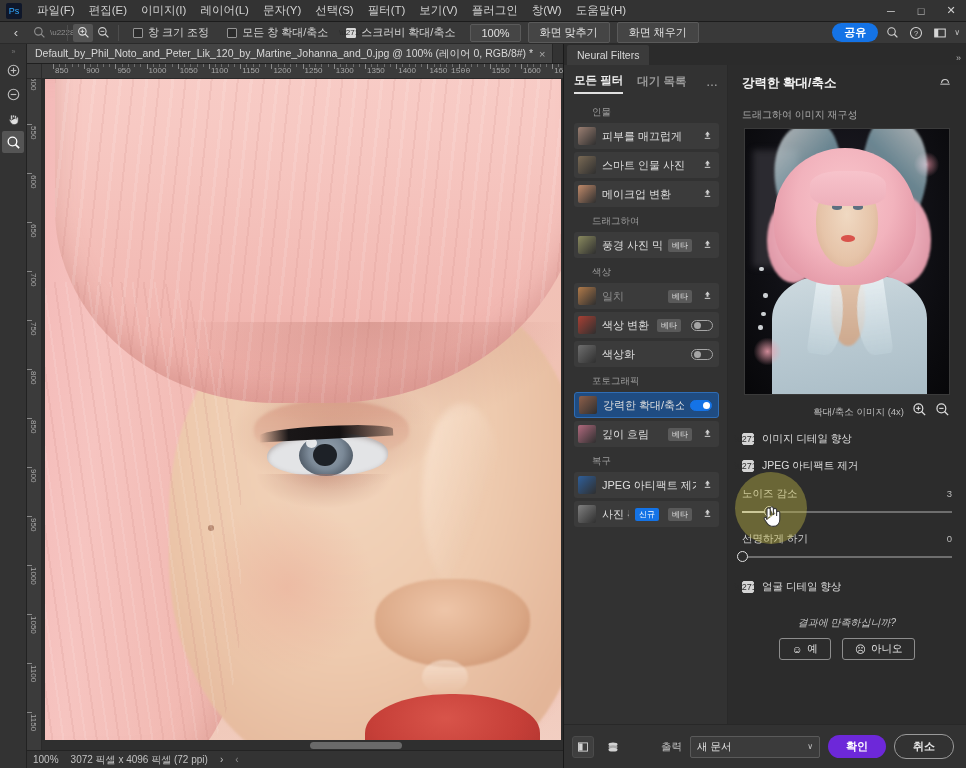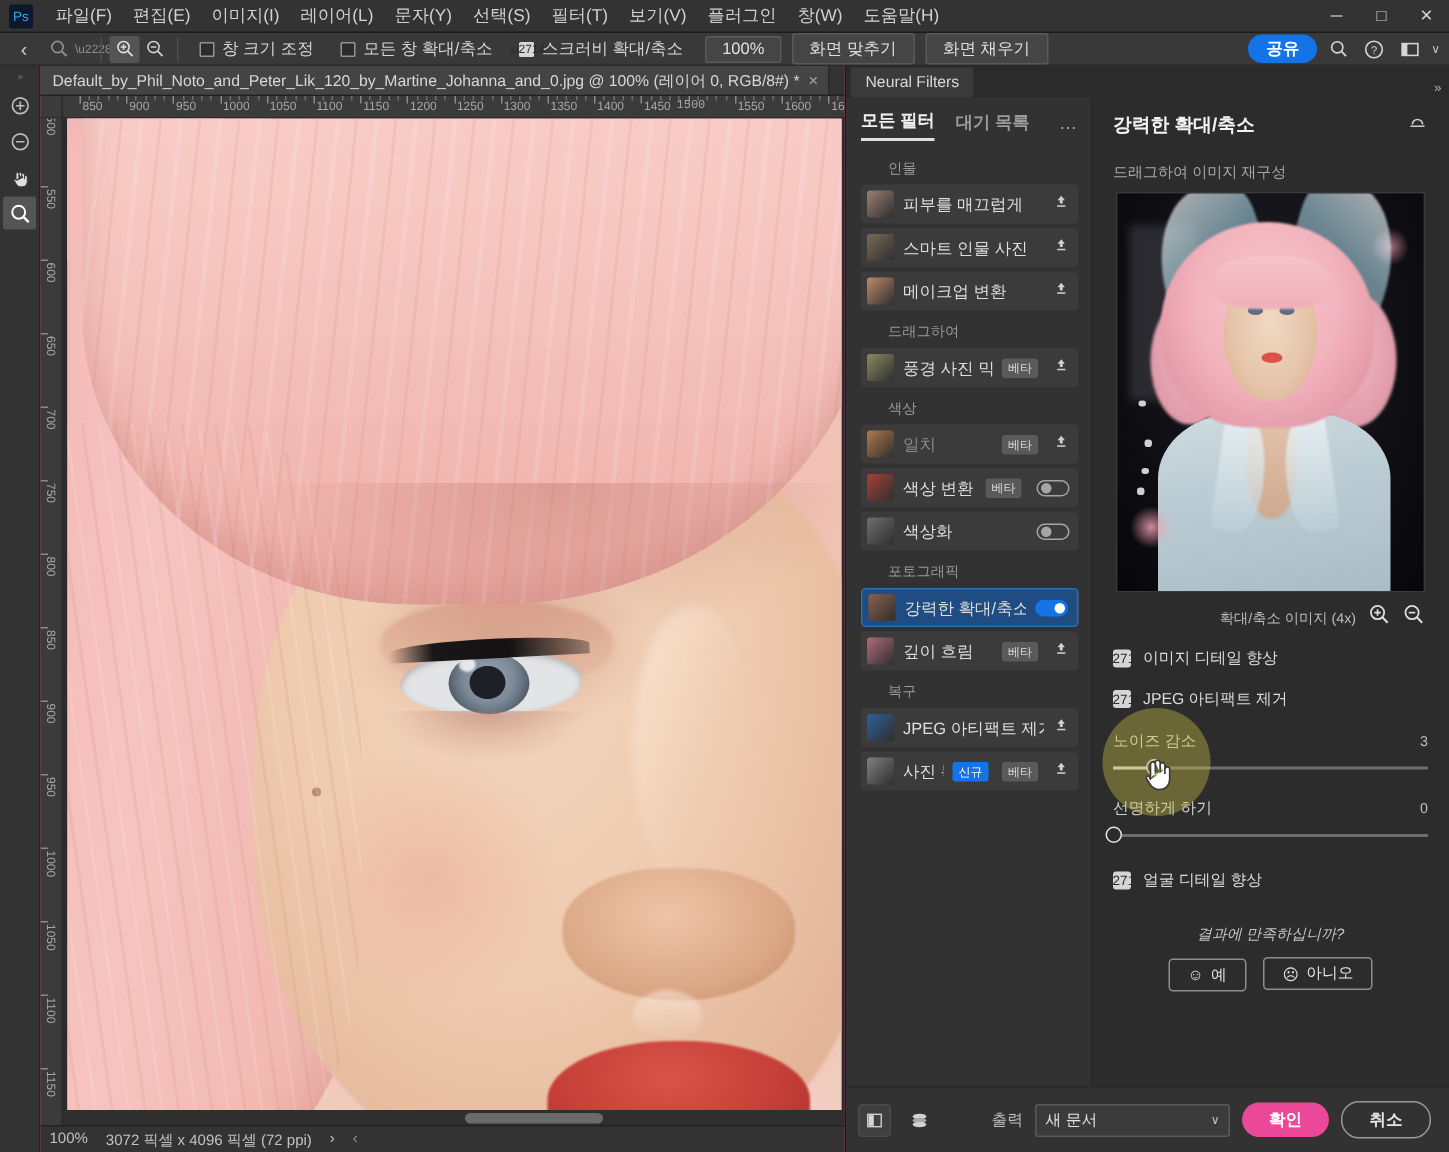--- a/index.html
+++ b/index.html
@@ -522,21 +522,21 @@
   #foot-out-label { margin-left: auto; font-size: 10.5px; color: #bfbfbf; }
   #foot-select {
     width: 130px; background: #3b3b3b; border: 1px solid #5a5a5a; border-radius: 2px;
     padding: 3px 6px; font-size: 10.5px; color: #e2e2e2;
     display: flex; align-items: center;
   }
   #foot-select .chev { margin-left: auto; font-size: 8px; color: #c3c3c3; }
   .btn-pill {
     border-radius: 12px; padding: 4px 18px; font-size: 11px; font-weight: bold;
   }
-  #btn-ok { background: #ec4899; color: #fff; }
+  #btn-ok { background: #6d28d9; color: #fff; }
   #btn-cancel { border: 1px solid #9a9a9a; color: #e6e6e6; }
 
   
   #cursor-halo {
     position: absolute; left: 735px; top: 472px; width: 72px; height: 72px;
     border-radius: 50%; background: rgba(200,190,70,.40);
     pointer-events: none;
   }
   #cursor-hand {
     position: absolute; left: 761px; top: 503px; width: 22px; height: 26px;

